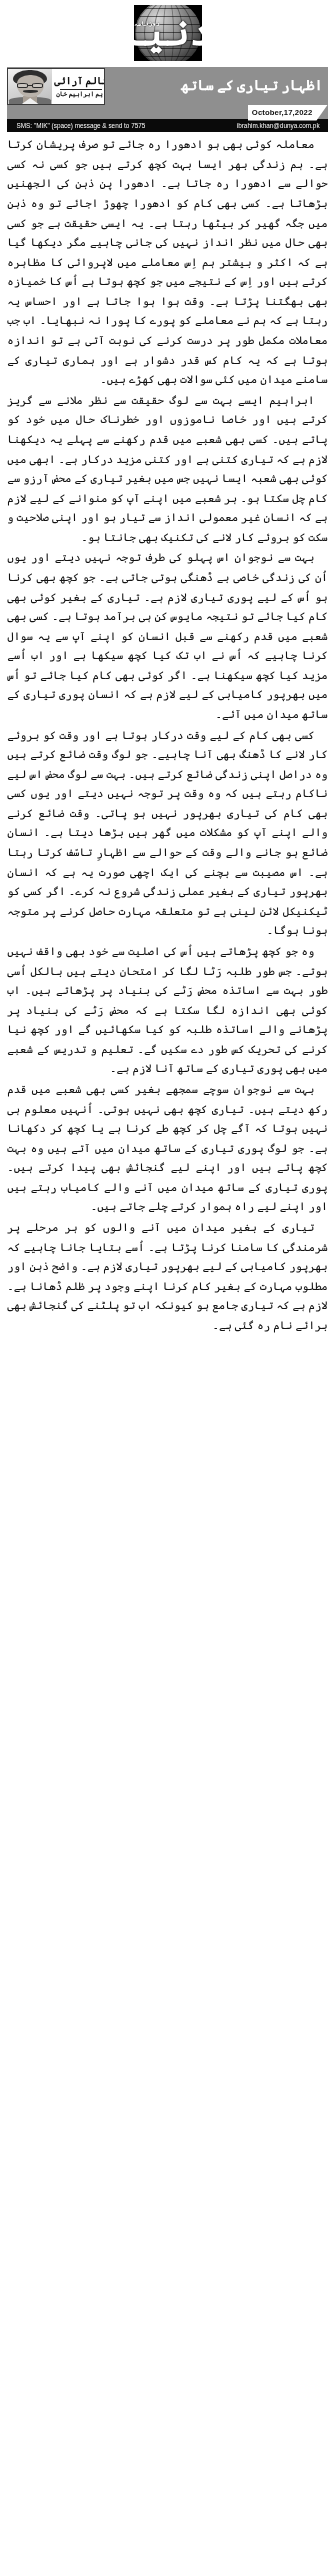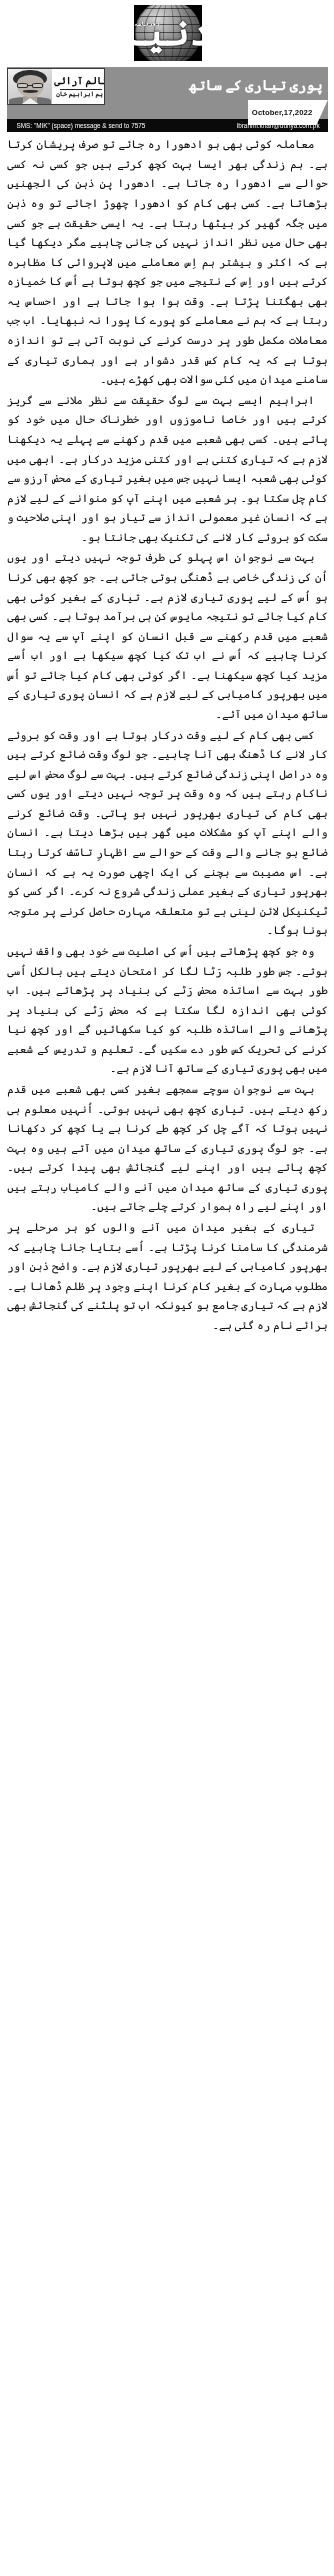--- a/index.html
+++ b/index.html
@@ -244,21 +244,21 @@
     position: relative;
     margin: 0 7.2px 0 7.2px;
     height: 12.4px;
     background: #8f8f8f;
     display: flex;
     flex-direction: row;
     align-items: center;
   }
   .date-tab {
     position: relative;
-    height: 25px;
+    height: 16px;
     background: #ffffff;
     display: flex;
     align-items: center;
     padding: 0 2.1px 0 4.1px;
     direction: ltr;
     clip-path: polygon(0 0, 100% 0, calc(100% - 11.3px) 100%, 0 100%);
     padding-right: 15.5px;
   }
   .date-text {
     color: #121212;
@@ -349,21 +349,21 @@
       <div class="mous"></div>
     </div>
     <div class="byline-text">
       <div class="byline-title">کالم آرائی</div>
       <div class="byline-rule"></div>
       <div class="byline-author">ایم ابراہیم خان</div>
     </div>
   </div>
 
   <div class="headline-area">
-    <div class="headline">پوری تیاری کے ساتھ</div>
+    <div class="headline">اظہار تیاری کے ساتھ</div>
   </div>
 </div>
 
 <div class="date-row">
   <div class="date-tab">
     <span class="date-text">October,17,2022</span>
   </div>
 </div>
 
 <div class="contact-bar">

